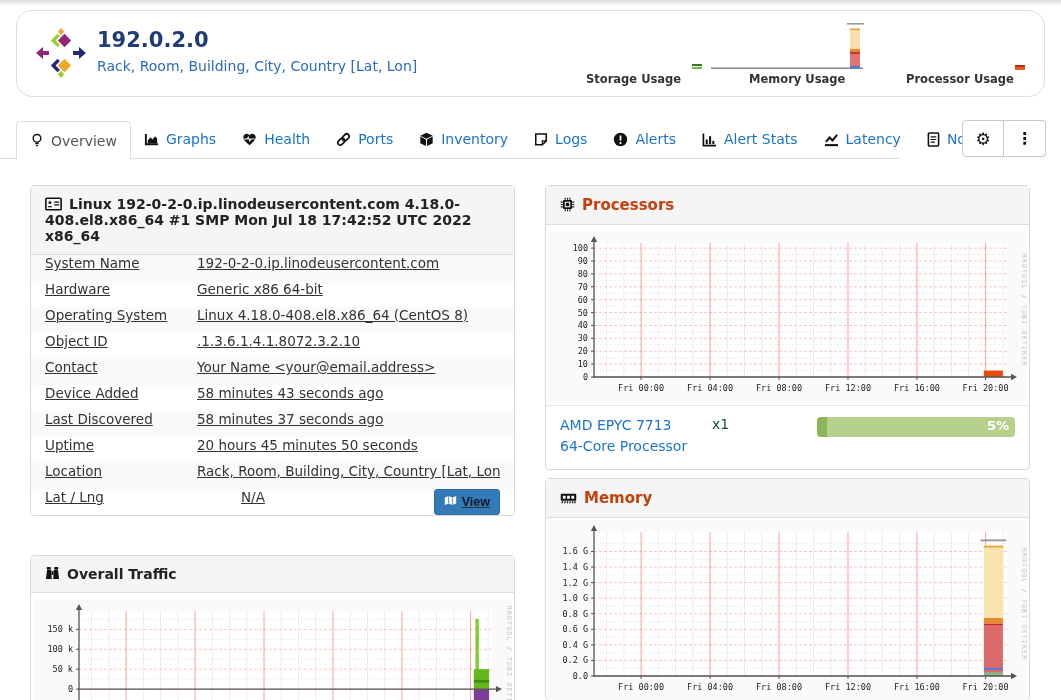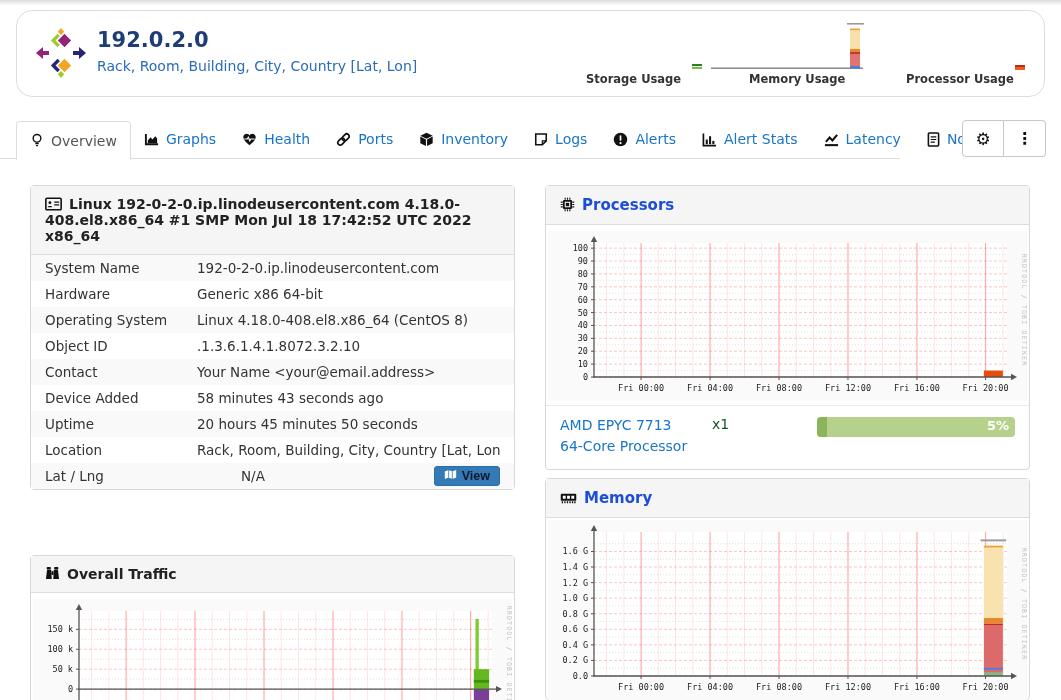--- a/index.html
+++ b/index.html
@@ -25,22 +25,22 @@
   .btn-group{position:absolute;right:15px;top:120px;display:flex;height:37px;}
   .tool-btn{width:42px;height:37px;background:#fff;border:1px solid #c8c8c8;display:flex;
             align-items:center;justify-content:center;font-size:17px;color:#111;cursor:pointer;box-sizing:border-box;}
   .tool-btn:first-child{border-radius:4px 0 0 4px;}
   .tool-btn:last-child{border-left:none;border-radius:0 4px 4px 0;font-weight:bold;font-size:16px;}
   
   .panel{position:absolute;width:485px;border:1px solid #d8d8d8;border-radius:4px;background:#fff;box-sizing:border-box;}
   .panel-head{background:#f5f5f5;border-bottom:1px solid #ddd;padding:10px 14px;
               font-weight:bold;font-size:14px;color:#222;}
   .panel-head .picon{display:inline-flex;vertical-align:-2px;margin-right:7px;color:#111;}
-  .head-link{color:#1d4ed8;cursor:pointer;font-size:15px;}
-  .info-row{display:flex;align-items:center;height:26px;padding:0 14px;font-size:13.5px;color:#333;}
+  .head-link{color:#c2410c;cursor:pointer;font-size:15px;}
+  .info-row{display:flex;height:26px;padding:0 14px;font-size:13.5px;color:#333;text-decoration:underline;}
   .info-row:nth-child(odd){background:#f9f9f9;}
   .info-label{width:152px;flex-shrink:0;}
   .info-value{flex:1;white-space:nowrap;overflow:hidden;}
   .view-btn{margin-left:auto;background:#337ab7;border:1px solid #2e6da4;color:#0f172a;border-radius:3px;
             font-size:12.5px;font-weight:bold;padding:2px 9px;display:flex;align-items:center;gap:5px;cursor:pointer;}
   .graph-wrap{padding:6px 2px 4px 2px;}
   .graph-wrap svg{display:block;margin:0 auto;cursor:pointer;}
   .cpu-row{display:flex;align-items:flex-start;padding:9px 14px 12px 14px;font-size:14px;border-top:1px solid #e8e8e8;}
   .cpu-name{color:#1a74c8;width:152px;line-height:1.5;cursor:pointer;}
   .cpu-count{color:#14532d;margin-top:1px;}
@@ -232,20 +232,24 @@
         <span class="info-label">Object ID</span>
         <span class="info-value">.1.3.6.1.4.1.8072.3.2.10</span>
       </div>
     <div class="info-row">
         <span class="info-label">Contact</span>
         <span class="info-value">Your Name &lt;your@email.address&gt;</span>
       </div>
     <div class="info-row">
         <span class="info-label">Device Added</span>
         <span class="info-value">58 minutes 43 seconds ago</span>
+      </div>
+    <div class="info-row">
+        <span class="info-label">Last Discovered</span>
+        <span class="info-value">58 minutes 37 seconds ago</span>
       </div>
     <div class="info-row">
         <span class="info-label">Uptime</span>
         <span class="info-value">20 hours 45 minutes 50 seconds</span>
       </div>
     <div class="info-row">
         <span class="info-label">Location</span>
         <span class="info-value">Rack, Room, Building, City, Country [Lat, Lon]</span>
       </div>
     <div class="info-row">

